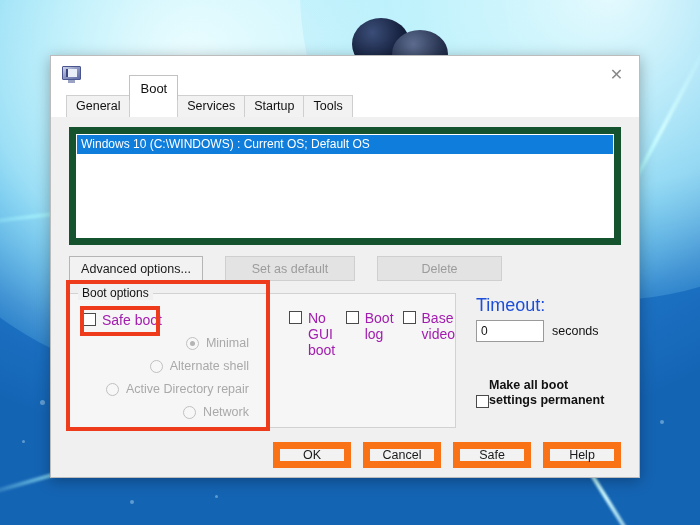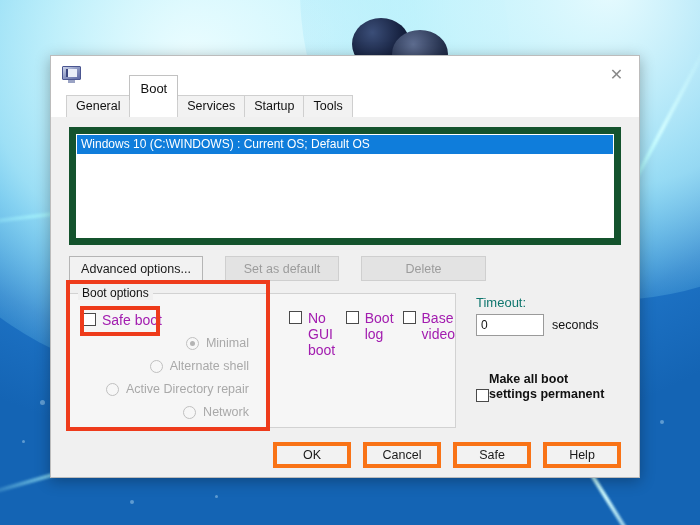--- a/index.html
+++ b/index.html
@@ -103,21 +103,21 @@
     white-space: nowrap; cursor: default;
   }
   #btnrow { display: flex; gap: 22px; margin-top: 11px; }
   .btn {
     font-family: "Liberation Sans", sans-serif; font-size: 12.5px; color: #1a1a1a;
     background: #f2f2f2; border: 1px solid #b5b5b5; height: 25px;
     display: flex; align-items: center; justify-content: center; cursor: pointer;
   }
   .btn.disabled { color: #9c9c9c; background: #e3e3e3; border-color: #cfcfcf; cursor: default; }
   #adv-btn  { width: 134px; }
-  #setdef-btn { width: 114px; text-align: right; }
+  #setdef-btn { width: 130px; text-align: right; }
   #delete-btn { width: 125px; }
 
   
   #options-area { position: relative; margin-top: 12px; display: flex; }
   #bootgroup {
     position: relative; width: 387px; height: 135px;
     border: 1px solid #d2d2d2; background: #f6f6f6;
   }
   #bootgroup-legend {
     position: absolute; left: 8px; top: -8px; background: #f0f0f0;
@@ -136,40 +136,40 @@
     content: ""; position: absolute; left: 3px; top: 3px; width: 5px; height: 5px;
     border-radius: 50%; background: #b4b4b4;
   }
   #safeboot-wrap { position: absolute; left: 13px; top: 18px; }
   #safeboot-radios { position: absolute; left: 36px; top: 42px; display: flex; flex-direction: column; gap: 9px; align-items: flex-end; }
   .radio-row { display: flex; align-items: flex-start; gap: 7px; font-size: 12.5px; color: #a9a9a9; }
   #right-checks {
     position: absolute; left: 219px; top: 16px; display: flex; flex-direction: row; gap: 9px;
   }
   #timeout-area { margin-left: 20px; padding-top: 2px; }
-  #timeout-label { font-size: 13px; color: #0f766e; }
+  #timeout-label { font-size: 18px; color: #1d4ed8; }
   #timeout-line { display: flex; align-items: center; gap: 8px; margin-top: 4px; }
   #timeout-input {
     width: 68px; height: 22px; border: 1px solid #9a9a9a; background: #fff;
     font-family: "Liberation Sans", sans-serif; font-size: 12px; color: #111;
     padding: 0 4px;
   }
   #timeout-unit { font-size: 12.5px; color: #111; }
   #permanent-row { margin-top: 36px; display: flex; align-items: flex-end; width: 140px; font-weight: bold; }
   #permanent-label { font-size: 12.5px; color: #111; line-height: 15px; }
 
   
   #footer {
     position: absolute; left: 0; right: 0; bottom: 0; height: 44px;
     display: flex; align-items: center; justify-content: flex-end; gap: 12px;
     padding-right: 18px; background: #f0f0f0;
   }
   .footer-btn {
     width: 78px; height: 26px; font-size: 12.5px; color: #1a1a1a;
-    background: #f2f2f2; border: 4px solid #f97316;
+    background: #f2f2f2; border: 7px solid #f97316;
     display: flex; align-items: center; justify-content: center; cursor: pointer;
   }
 
   
   .annot {
     position: absolute; border: 4px solid #ee3b1b; pointer-events: none; z-index: 40;
   }
   #annot-group { left: 66px; top: 280px; width: 204px; height: 151px; }
   #annot-safeboot { left: 80px; top: 306px; width: 80px; height: 30px; }
 </style>

